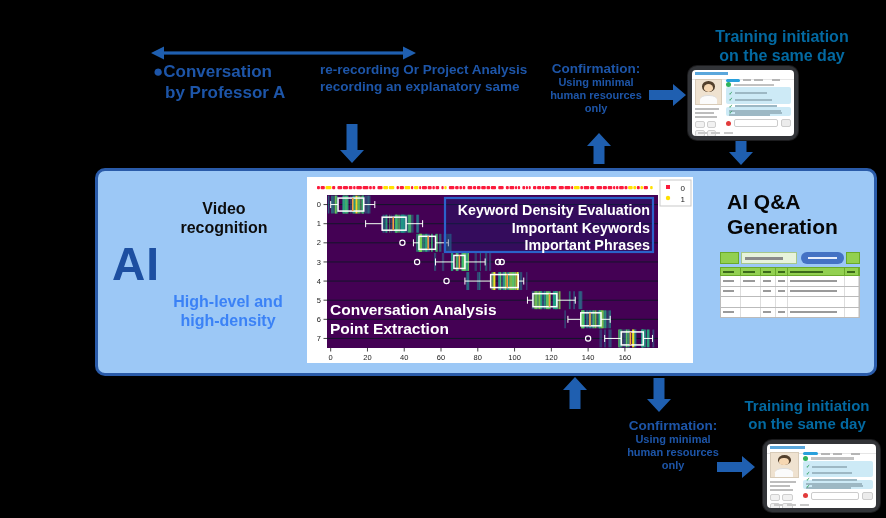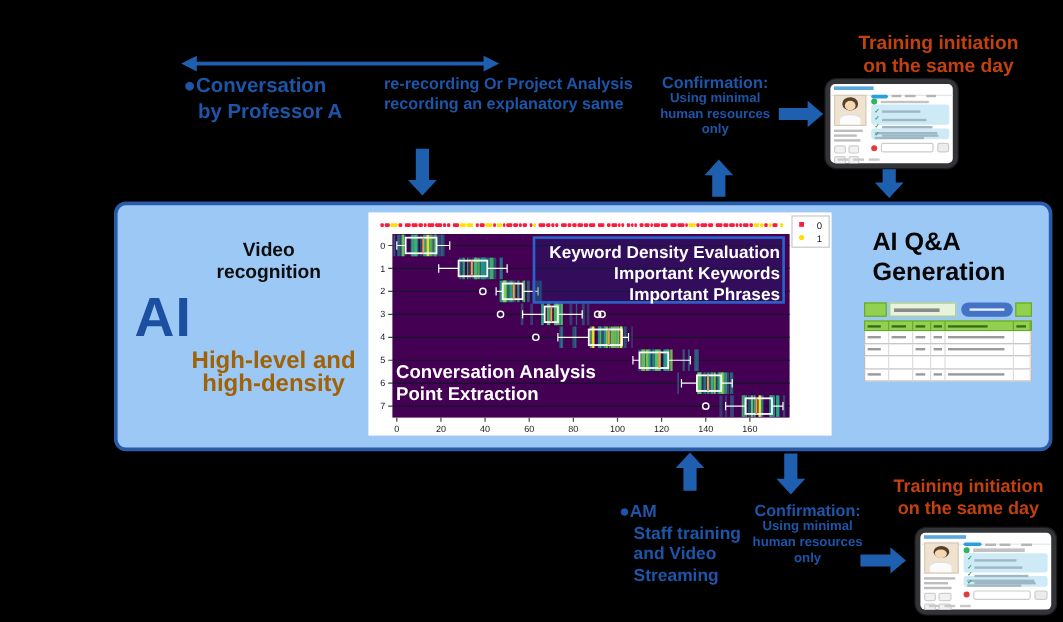--- a/index.html
+++ b/index.html
@@ -1,39 +1,39 @@
 <!DOCTYPE html>
 <html><head>
 <meta charset="utf-8">
 <style>
   html,body{margin:0;padding:0;background:#000;}
   #canvas{position:relative;width:886px;height:518px;background:#000;overflow:hidden;
           font-family:"Liberation Sans",sans-serif;}
   .abs{position:absolute;}
   .blue{color:#1D55A8;}
-  .red{color:#c2410c;}
+  .red{color:#0369a1;}
   .bold{font-weight:bold;}
   .ctr{text-align:center;}
   
   .note-presentation{left:153px;top:61px;font-size:17px;line-height:21px;}
   .note-rerecording{left:308px;top:62px;font-size:13.5px;line-height:16.5px;}
   .indent1{padding-left:12px;}
   .note-conf-top{left:546px;top:61px;width:100px;}
   .note-conf-bottom{left:624px;top:418px;width:98px;}
   .conf-title{font-size:13.5px;font-weight:bold;}
   .conf-line{font-size:11px;font-weight:bold;line-height:13px;}
   .note-training-top{left:681px;top:27px;width:202px;font-size:16px;line-height:19px;}
   .note-training-bottom{left:730px;top:397px;width:154px;font-size:15px;line-height:17.5px;}
   .note-am{left:516px;top:419px;font-size:14.5px;line-height:17.5px;}
   
   #main-box{left:95px;top:168px;width:776px;height:202px;background:#9CC8F6;
             border:3px solid #2A5BA9;border-radius:10px;}
   .speech-label{left:168px;top:200px;width:112px;font-size:16px;line-height:18.5px;color:#0d0d0d;}
   .ai-label{left:112px;top:237px;font-size:46px;color:#1D4FA1;letter-spacing:1px;}
-  .summary-label{left:158px;top:292px;width:140px;font-size:20px;line-height:19px;color:#a16207;}
+  .summary-label{left:158px;top:292px;width:140px;font-size:16px;line-height:19px;color:#3b82f6;}
   .qa-label{left:727px;top:189px;font-size:21px;line-height:25px;color:#060606;}
   
   #chart-panel{left:307px;top:177px;width:386px;height:186px;background:#fff;}
   
   .tablet{background:#323438;border-radius:9px;box-shadow:0 0 0 1px #1c1c1e;}
   .tablet .screen{position:absolute;left:4px;top:4px;right:4px;bottom:4px;background:#fff;
                   border-radius:4px;overflow:hidden;}
   
   #qa-table{left:720px;top:252px;width:140px;height:70px;}
   svg text{font-family:"Liberation Sans",sans-serif;}
@@ -667,26 +667,20 @@
           </div>
         </div>
         <div style="position: absolute; bottom: 2px; left: 6%; display: flex; gap: 4px;">
           <div style="width: 9px; height: 2px; background: rgb(201, 201, 201);"></div>
           <div style="width: 9px; height: 2px; background: rgb(201, 201, 201);"></div>
           <div style="width: 9px; height: 2px; background: rgb(201, 201, 201);"></div>
         </div>
       </div>
     </div>
 
-  <div class="abs blue bold note-am">
-    <div><span>●</span><span>AM</span></div>
-    <div class="indent1">Staff training</div>
-    <div class="indent1">and Video</div>
-    <div class="indent1">Streaming</div>
-  </div>
 
   <div class="abs blue ctr note-conf-bottom">
     <div class="conf-title">Confirmation:</div>
     <div class="conf-line">Using minimal</div>
     <div class="conf-line">human resources</div>
     <div class="conf-line">only</div>
   </div>
 
   <div class="abs red bold ctr note-training-bottom">
     <div>Training initiation</div>

